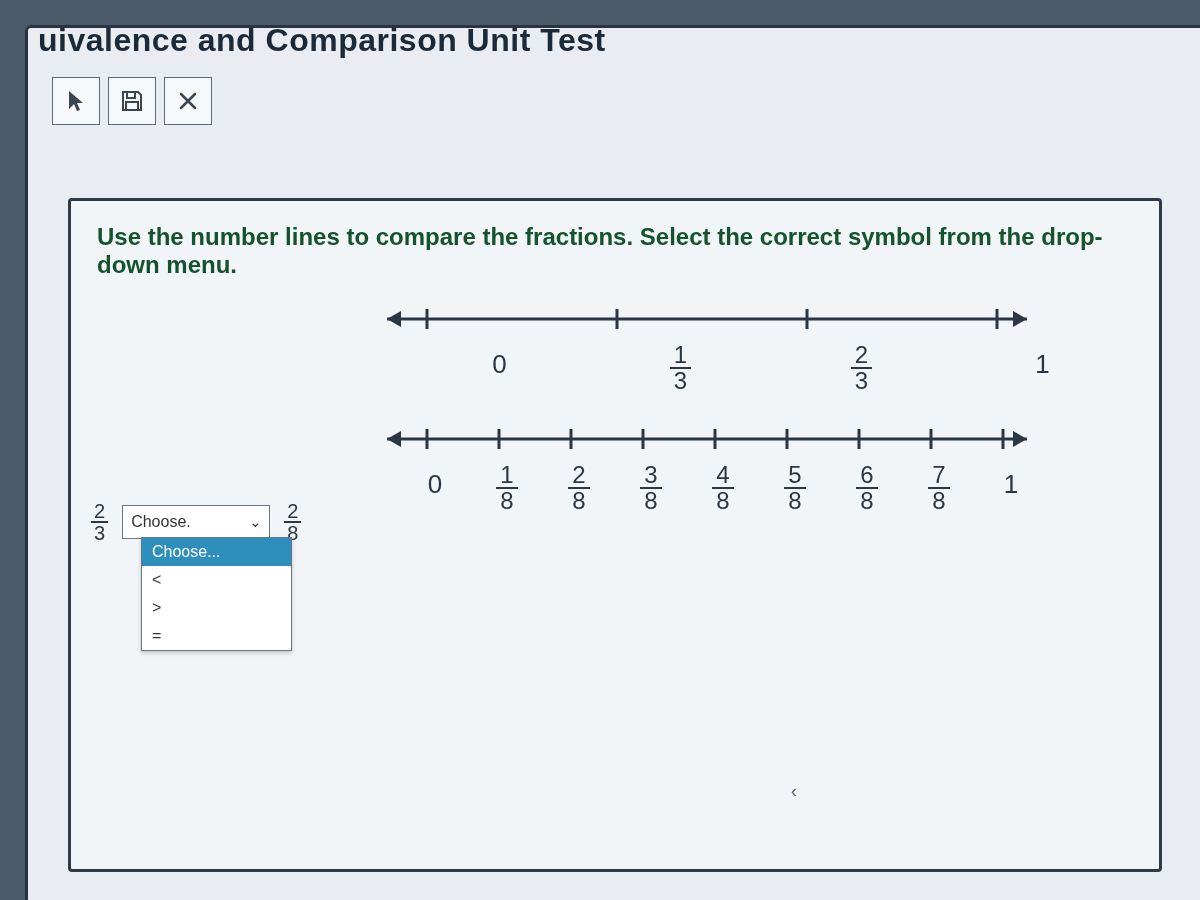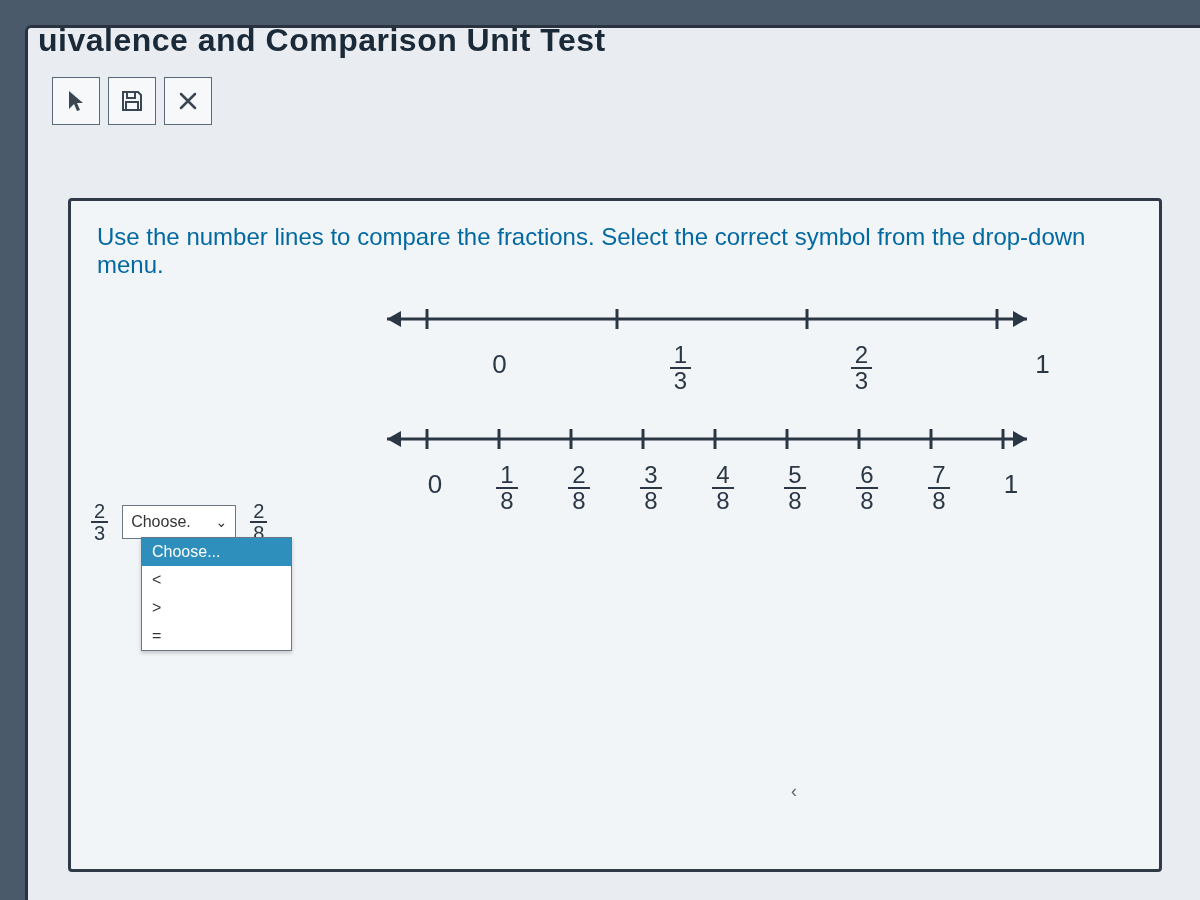--- a/index.html
+++ b/index.html
@@ -41,23 +41,23 @@
   }
   .panel {
     position:absolute;
     left:40px; right:40px; top:170px; bottom:30px;
     background:#f2f5f8;
     border:3px solid #2f3a46;
     border-radius:4px;
     padding:22px 26px;
   }
   .prompt {
-    color:#0369a1;
+    color:#14532d;
     font-size:24px;
-    font-weight:400;
+    font-weight:700;
     margin-bottom:20px;
   }
   .numberlines {
     margin-left:280px;
     margin-top:10px;
   }
   .nl-svg { display:block; }
   .nl-labels {
     display:flex;
     color:#2b3744;
@@ -81,21 +81,21 @@
     left:20px; top:300px;
     display:flex; align-items:center; gap:14px;
   }
   .sfrac {
     display:inline-flex; flex-direction:column; align-items:center;
     line-height:1.0; font-size:20px; color:#2b3744;
   }
   .sfrac .top { border-bottom:2px solid #2b3744; padding:0 3px; }
   .sfrac .bot { padding:0 3px; }
   .select-box {
-    width:114px; height:34px;
+    width:148px; height:34px;
     background:#fff;
     border:1px solid #6b7884;
     display:flex; align-items:center; justify-content:space-between;
     padding:0 8px;
     font-size:16px; color:#333;
     position:relative;
   }
   .chev { font-size:14px; color:#333; }
   .dropdown {
     position:absolute;

